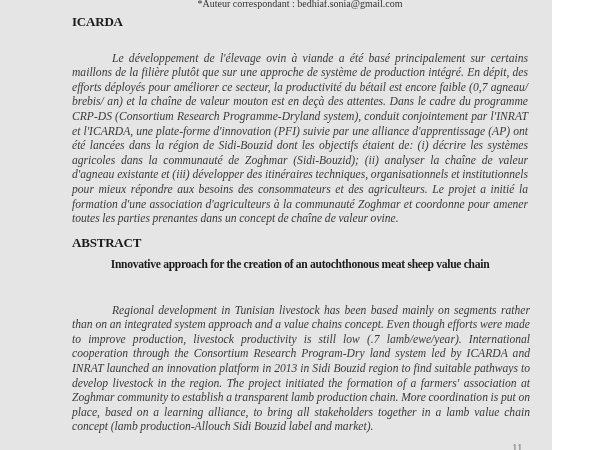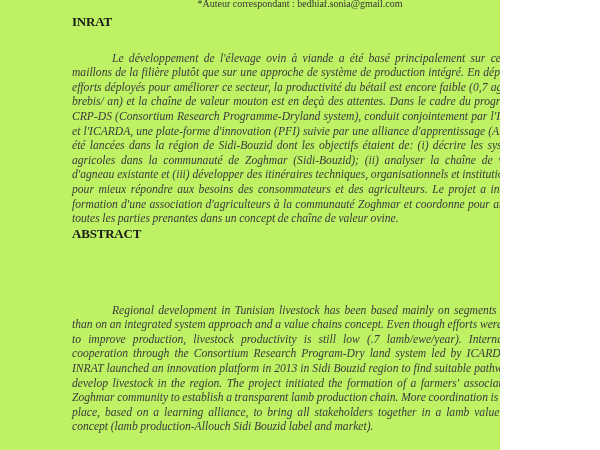--- a/index.html
+++ b/index.html
@@ -11,24 +11,24 @@
     width: 600px;
     height: 450px;
     overflow: hidden;
     position: relative;
     font-family: "Liberation Serif", "DejaVu Serif", serif;
     color: #2a2a2a;
   }
   .page {
     position: absolute;
     left: 0; top: 0;
-    width: 500px;
+    width: 552px;
     height: 450px;
     overflow: hidden;
-    background: #bef264;
+    background: #e5e5e5;
   }
   .author-line {
     position: absolute;
     top: -2px;
     left: 0;
     width: 600px;
     text-align: center;
     font-size: 10px;
     line-height: 12px;
     color: #333;
@@ -36,21 +36,21 @@
   .section-heading {
     position: absolute;
     left: 72px;
     font-weight: bold;
     font-size: 13px;
     line-height: 15px;
     color: #1a1a1a;
     letter-spacing: -0.2px;
   }
   .heading-resume { top: 14px; }
-  .heading-abstract { top: 226px; }
+  .heading-abstract { top: 235px; }
   .paragraph {
     position: absolute;
     left: 72px;
     width: 456px;
     font-style: italic;
     font-size: 11.6px;
     line-height: 14.6px;
     text-align: justify;
     text-indent: 40px;
     color: #3a3a3a;
@@ -79,24 +79,25 @@
     color: #777;
   }
 </style>
 </head>
 <body>
 
 <div class="page">
 
   <div class="author-line">*Auteur correspondant : bedhiaf.sonia@gmail.com</div>
 
-  <div class="section-heading heading-resume">INRAT</div>
+  <div class="section-heading heading-resume">ICARDA</div>
 
   <p class="paragraph para-resume">Le développement de l'élevage ovin à viande a été basé principalement sur certains maillons de la filière plutôt que sur une approche de système de production intégré. En dépit, des efforts déployés pour améliorer ce secteur, la productivité du bétail est encore faible (0,7 agneau/ brebis/ an) et la chaîne de valeur mouton est en deçà des attentes. Dans le cadre du programme CRP-DS (Consortium Research Programme-Dryland system), conduit conjointement par l'INRAT et l'ICARDA, une plate-forme d'innovation (PFI) suivie par une alliance d'apprentissage (AP) ont été lancées dans la région de Sidi-Bouzid dont les objectifs étaient de: (i) décrire les systèmes agricoles dans la communauté de Zoghmar (Sidi-Bouzid); (ii) analyser la chaîne de valeur d'agneau existante et (iii) développer des itinéraires techniques, organisationnels et institutionnels pour mieux répondre aux besoins des consommateurs et des agriculteurs. Le projet a initié la formation d'une association d'agriculteurs à la communauté Zoghmar et coordonne pour amener toutes les parties prenantes dans un concept de chaîne de valeur ovine.</p>
 
   <div class="section-heading heading-abstract">ABSTRACT</div>
 
+  <div class="abstract-title">Innovative approach for the creation of an autochthonous meat sheep value chain</div>
 
   <p class="paragraph para-abstract">Regional development in Tunisian livestock has been based mainly on segments rather than on an integrated system approach and a value chains concept. Even though efforts were made to improve production, livestock productivity is still low (.7 lamb/ewe/year). International cooperation through the Consortium Research Program-Dry land system led by ICARDA and INRAT launched an innovation platform in 2013 in Sidi Bouzid region to find suitable pathways to develop livestock in the region. The project initiated the formation of a farmers' association at Zoghmar community to establish a transparent lamb production chain. More coordination is put on place, based on a learning alliance, to bring all stakeholders together in a lamb value chain concept (lamb production-Allouch Sidi Bouzid label and market).</p>
 
   <div class="page-number">11</div>
 
 </div>
 
 </body></html>

